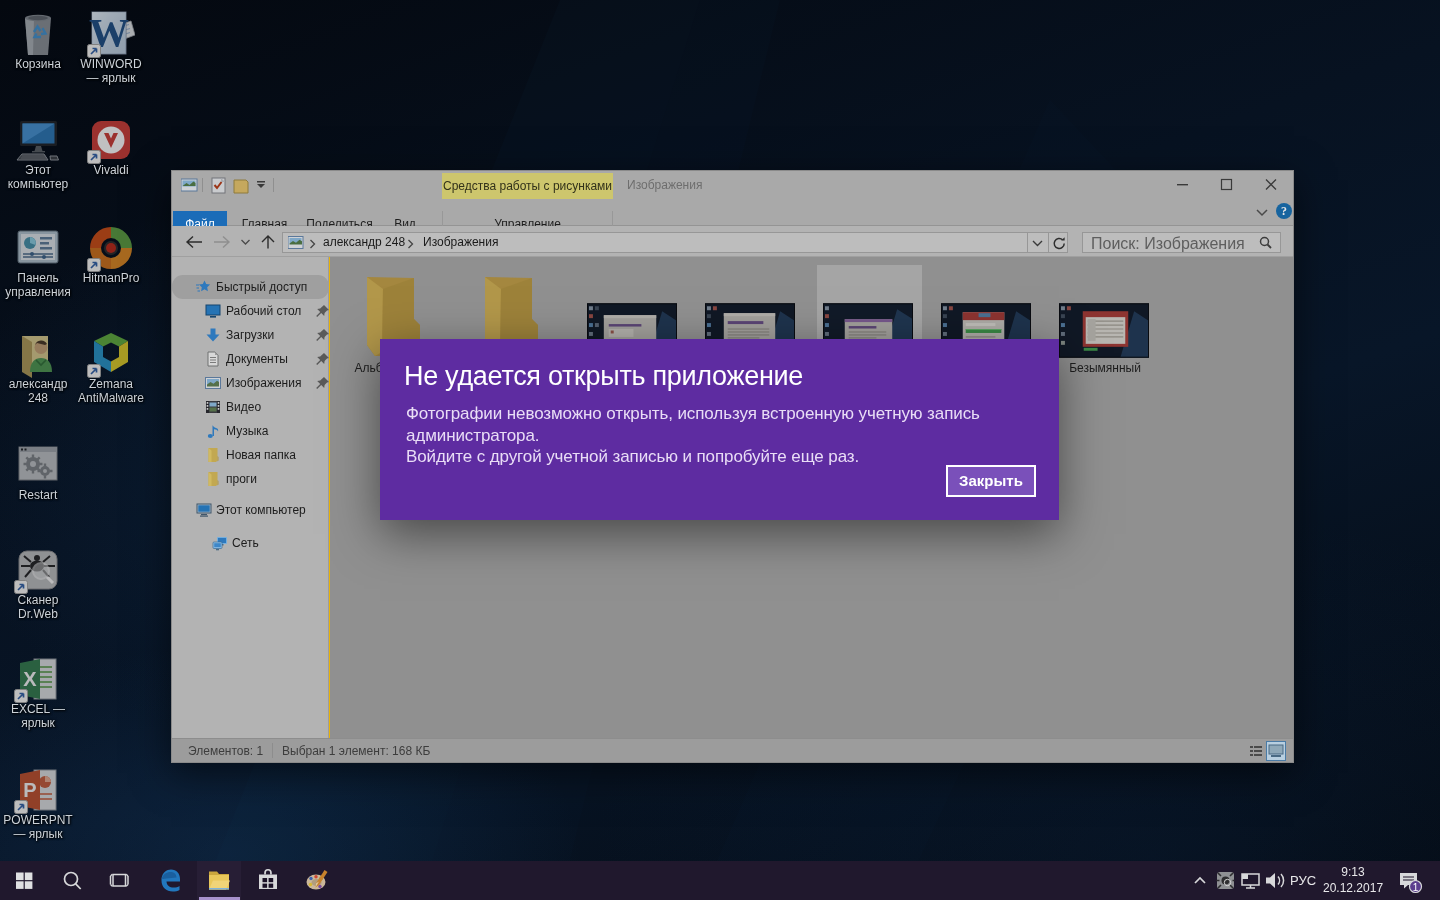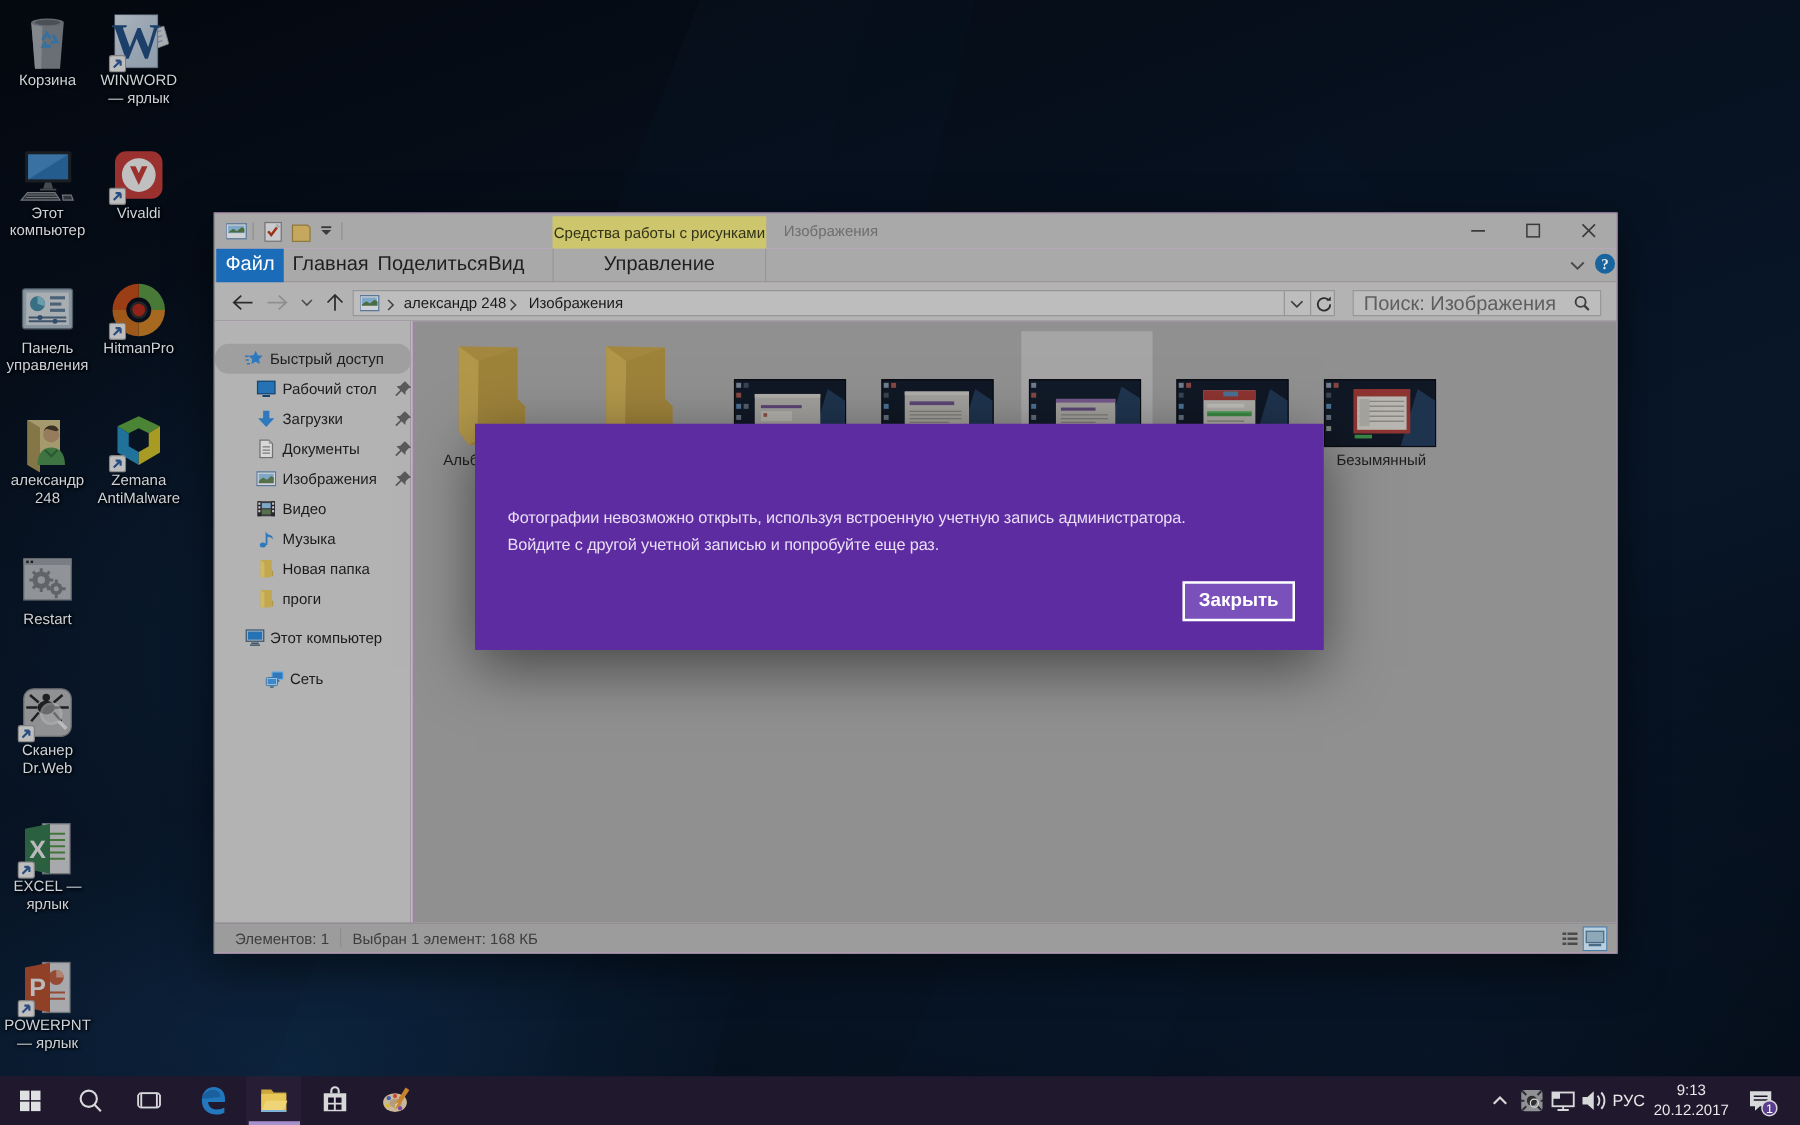--- a/index.html
+++ b/index.html
@@ -14,42 +14,42 @@
       radial-gradient(ellipse 800px 500px at 80% 95%, rgba(16,48,88,0.20), rgba(0,0,0,0) 70%),
       linear-gradient(160deg, #04080f 0%, #071221 40%, #081628 60%, #040a12 100%);
   }
   
   .dicon { position:absolute; width:76px; text-align:center; }
   .dicon .ic { width:48px; height:48px; margin:0 auto; position:relative; filter:brightness(0.8) saturate(0.9); }
   .dicon .lbl { margin-top:-1px; font-size:12px; line-height:14px; color:#ccd2d8;
     text-shadow:1px 1px 2px #000, 0 0 3px #000; }
   .sc { position:absolute; left:0px; bottom:0px; width:14px; height:14px; }
   
-  #win { left:171px; top:170px; width:1123px; height:593px; background:#f0abfc;
+  #win { left:171px; top:170px; width:1123px; height:593px; background:#eab308;
     border:1px solid #8a8a8a; box-shadow:0 10px 36px rgba(0,0,0,0.55); }
   #titlebar { left:0; top:0; width:1121px; height:28px; background:#a9a9a9; }
   #tabrow  { left:0; top:28px; width:1121px; height:27px; background:#a9a9a9; border-bottom:1px solid #949494;}
   #navbar  { left:0; top:55px; width:1121px; height:31px; background:#b3b3b3; border-bottom:1px solid #a0a0a0; }
   #sidebar { left:0; top:86px; width:157px; height:481px; background:#b3b3b3; border-right:1px solid #9d9d9d;}
   #content { left:158px; top:86px; width:963px; height:481px; background:#909090; }
   #statusbar { left:0; top:567px; width:1121px; height:24px; background:#9c9c9c; border-top:1px solid #8d8d8d;
     font-size:12px; color:#3d3d3d; }
-  .tab { position:absolute; top:0; height:27px; line-height:26px; font-size:16px; color:#1f1f1f; text-align:center; }
+  .tab { position:absolute; top:12px; height:27px; line-height:26px; font-size:12px; color:#1f1f1f; text-align:center; }
   .srow { position:absolute; left:0; width:157px; height:24px; font-size:12px; color:#1c1c1c; line-height:24px;border-radius:11px; }
   .srow .sic { position:absolute; left:33px; top:4px; width:16px; height:16px; }
   .srow .stx { position:absolute; left:54px; top:0; white-space:nowrap; }
   .pin { position:absolute; left:143px; top:4px; width:16px; height:16px; }
   
   .thumb { position:absolute; top:46px; width:90px; height:55px; filter:brightness(0.90) saturate(0.78); }
   .flabel { position:absolute; top:104px; font-size:12px; color:#1e1e1e; text-align:center; width:110px; }
   
   #dialog { left:380px; top:339px; width:679px; height:181px; background:#5e2ca1;
     box-shadow:0 14px 45px rgba(0,0,0,0.5); color:#fff; }
   #dialog h1 { font-weight:normal; font-size:27px; position:absolute; left:24px; top:22px; letter-spacing:-0.3px;}
-  #dialog .body { position:absolute; left:26px; top:64px; font-size:13px; letter-spacing:-0.1px; line-height:21.5px; color:#e9ddf6; }
+  #dialog .body { position:absolute; left:26px; top:64px; font-size:17px; letter-spacing:-0.1px; line-height:21.5px; color:#e9ddf6; }
   #dlgbtn { position:absolute; left:566px; top:126px; width:90px; height:32px; background:#7a50ba;
     border:2px solid #ffffff; color:#fff; font-size:15px; font-weight:bold; text-align:center; line-height:28px; }
   
   #taskbar { left:0; top:861px; width:1440px; height:39px; background:#20182d; }
   .tbi { position:absolute; top:0; width:44px; height:39px; }
   .tray { position:absolute; top:0; height:39px; color:#e8e8ea; }
 </style>
 </head>
 <body>
 <div id="bg" class="abs"></div>
@@ -563,20 +563,21 @@
     </svg>
     <svg style="position:absolute;left:1094px;top:2px" width="20" height="20" viewBox="0 0 20 20">
       <rect x="0.5" y="0.5" width="19" height="19" fill="#b8cfe0" stroke="#4a7ba6"></rect>
       <rect x="3" y="4" width="14" height="9" fill="#8fa8b8" stroke="#4a6a84"></rect>
       <rect x="5" y="14" width="10" height="2" fill="#4a6a84"></rect>
     </svg>
   </div>
 </div>
 
 <div id="dialog" class="abs">
+  <h1>Не удается открыть приложение</h1>
   <div class="body">Фотографии невозможно открыть, используя встроенную учетную запись администратора.<br>Войдите с другой учетной записью и попробуйте еще раз.</div>
   <div id="dlgbtn">Закрыть</div>
 </div>
 
 <div id="taskbar" class="abs">
 
   <svg class="tbi" style="left:2px" viewBox="0 0 44 39">
     <g fill="#dfe0e2">
         <rect x="14" y="11.5" width="7.6" height="7.6"></rect>
         <rect x="22.8" y="11.5" width="7.6" height="7.6"></rect>

